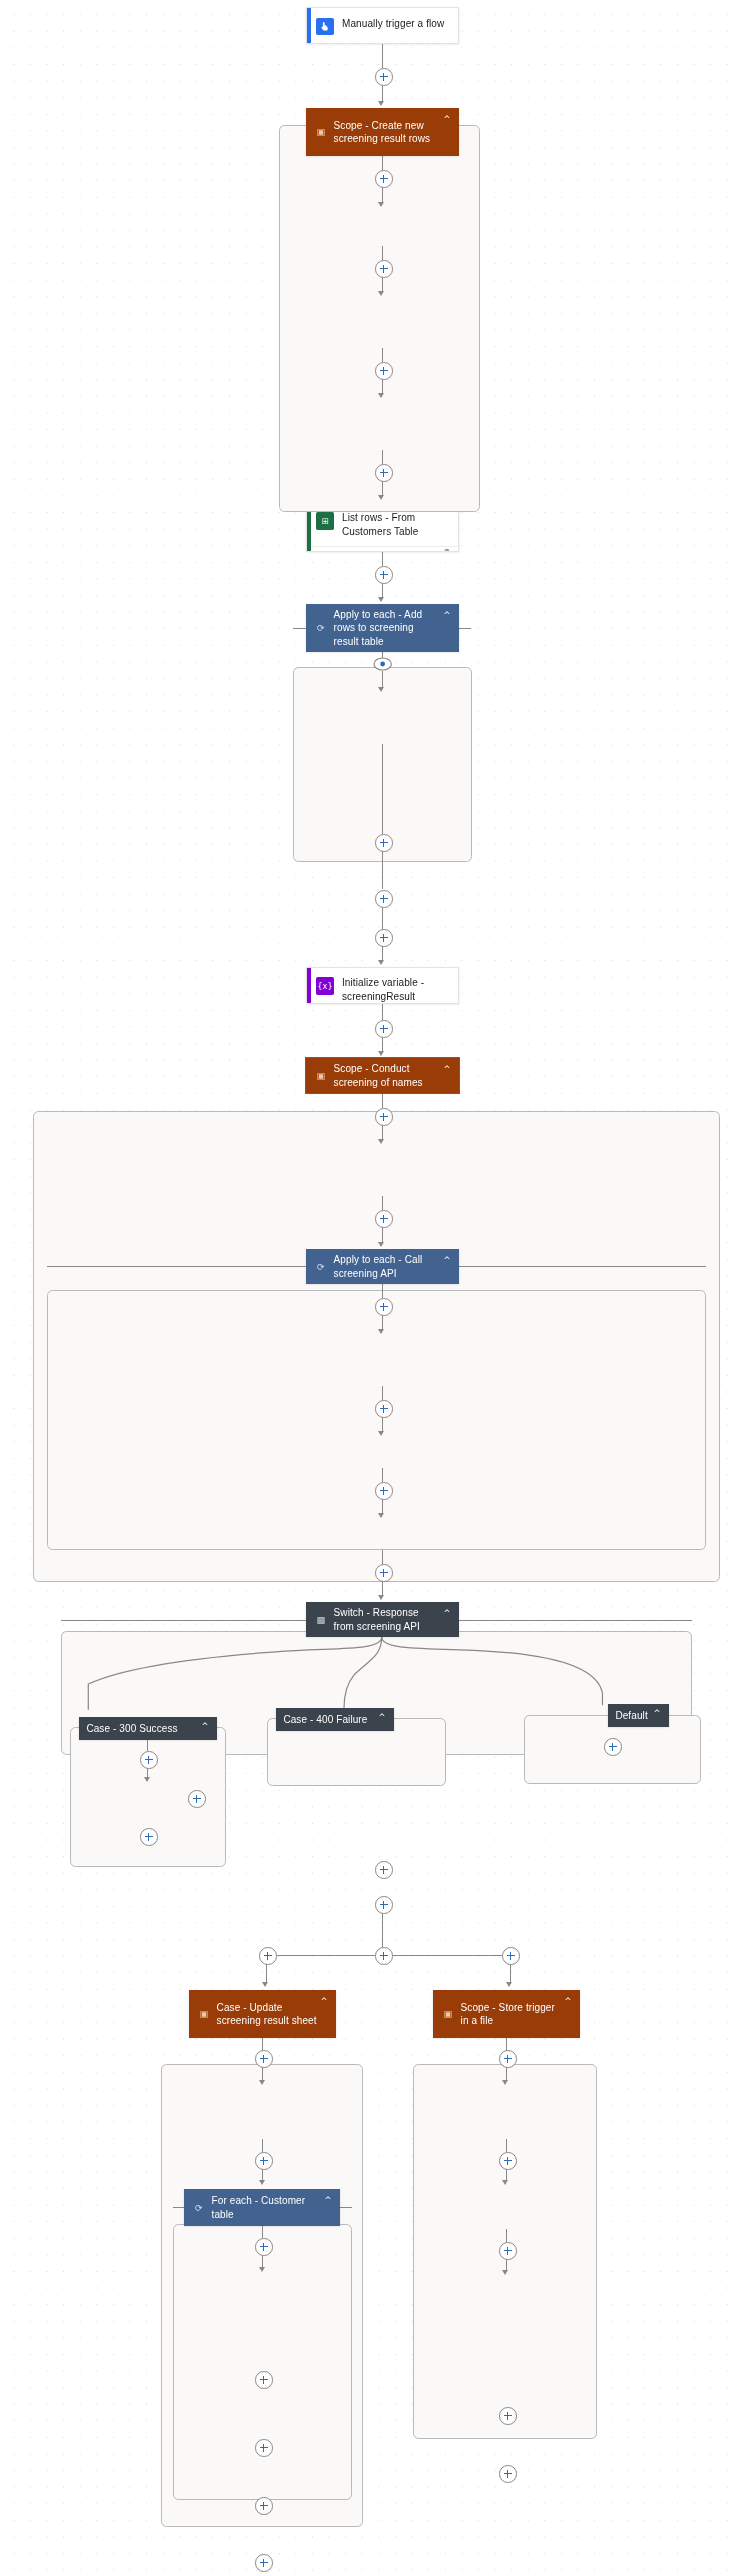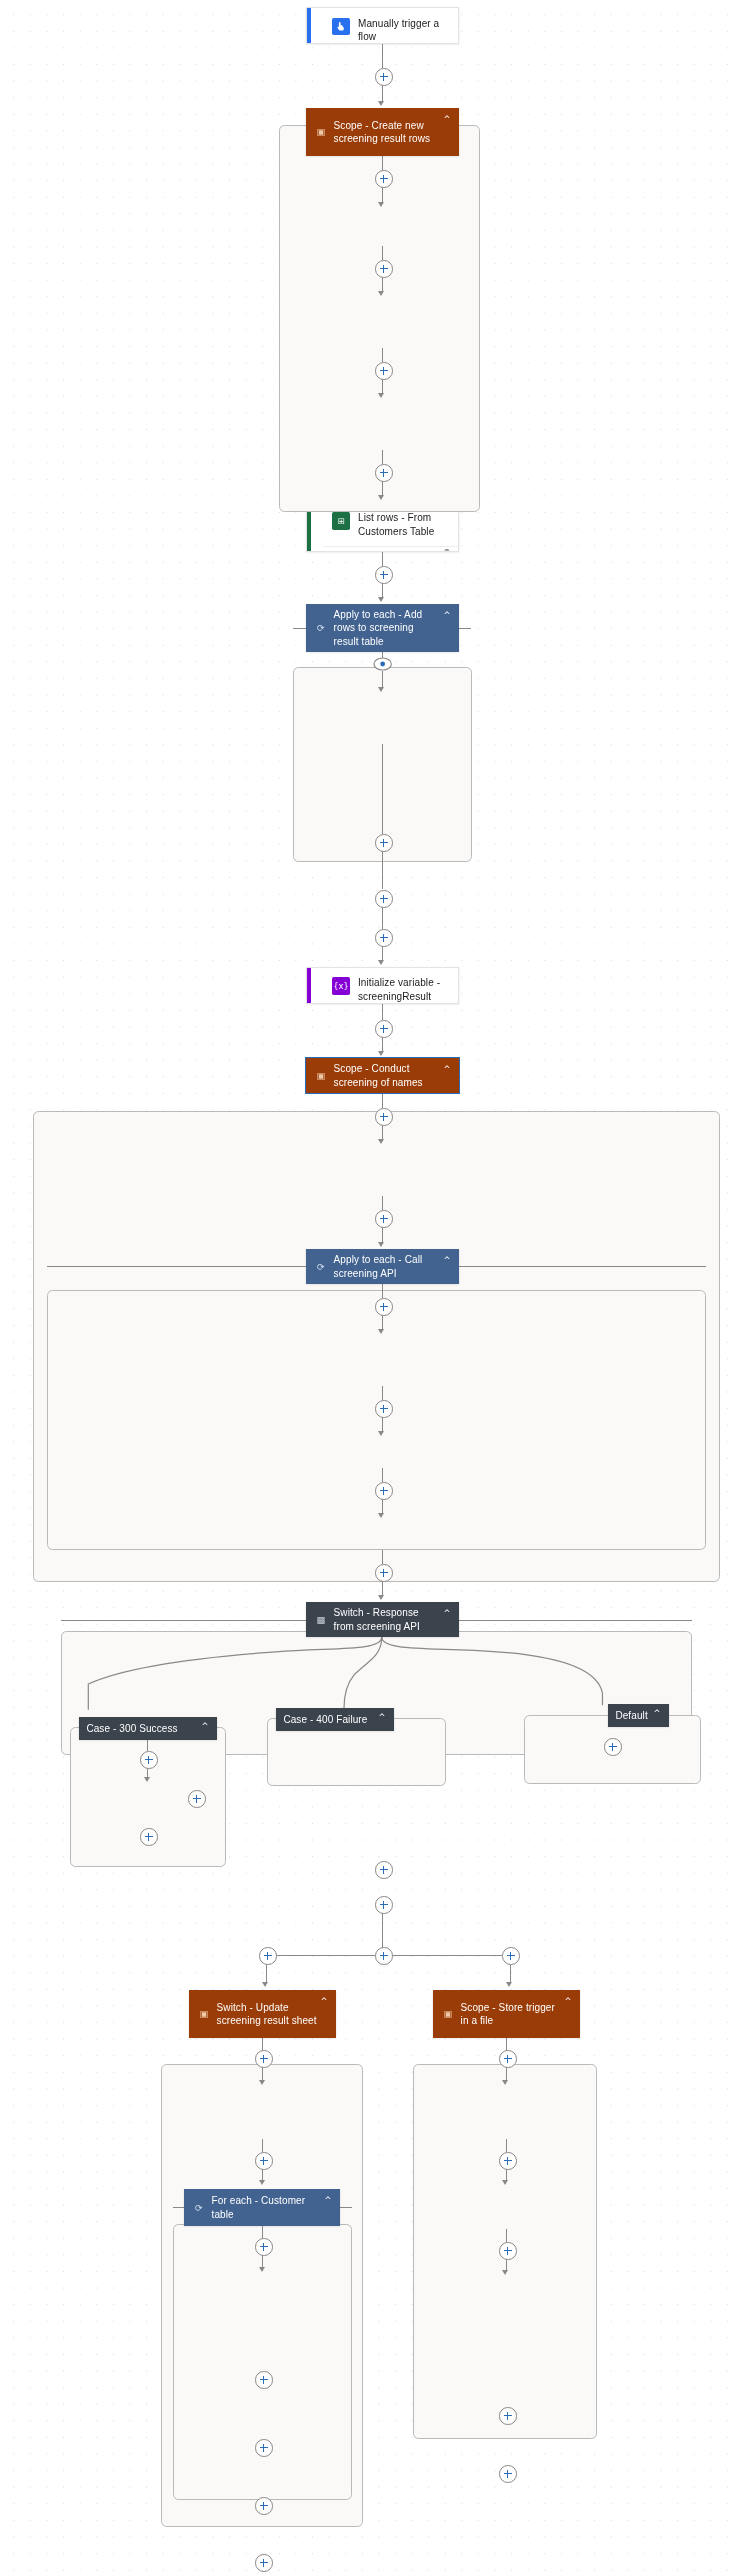--- a/index.html
+++ b/index.html
@@ -22,21 +22,20 @@
   
   .node{
     position:absolute;
     box-sizing:border-box;
     background:#ffffff;
     border:0.9px solid #e3e3e3;
     box-shadow:0 1.1px 2.2px rgba(0,0,0,.12), 0 0.3px 0.8px rgba(0,0,0,.10);
     display:flex;
     flex-direction:column;
     overflow:hidden;
-    padding-left:16px;
   }
   .node .nbody{
     display:flex;
     align-items:flex-start;
     padding:8.3px 7.4px 8.3px 9.2px;
     flex:1;
   }
   .node .accent{
     position:absolute;
     left:0; top:0; bottom:0;
@@ -460,21 +459,21 @@
 
   <div class="vline" style="left:266px; top:1963px; height:20px;"></div>
   <div class="arrow" style="left:262px; top:1982px;"></div>
   <div class="vline" style="left:510px; top:1963px; height:20px;"></div>
   <div class="arrow" style="left:506px; top:1982px;"></div>
 
   <div class="container" style="left:161px; top:2064px; width:202px; height:463px;"></div>
 
   <div class="hnode scope-h" style="left:189px; top:1990px; width:147px; height:48px;">
     <span class="hicon">▣</span>
-    <span class="htitle">Switch - Update screening result sheet</span>
+    <span class="htitle">Case - Update screening result sheet</span>
     <span class="chev">^</span>
   </div>
 
   <div class="vline" style="left:262px; top:2038px; height:13px;"></div>
   <div class="plus" style="left:255px; top:2050px;"></div>
   <div class="vline" style="left:262px; top:2066px; height:14.7px;"></div>
   <div class="arrow" style="left:259px; top:2080px;"></div>
 
   <div class="node" style="left:184px; top:2087px; width:156px; height:52px;">
     <span class="accent" style="background:#8661ff;"></span>

